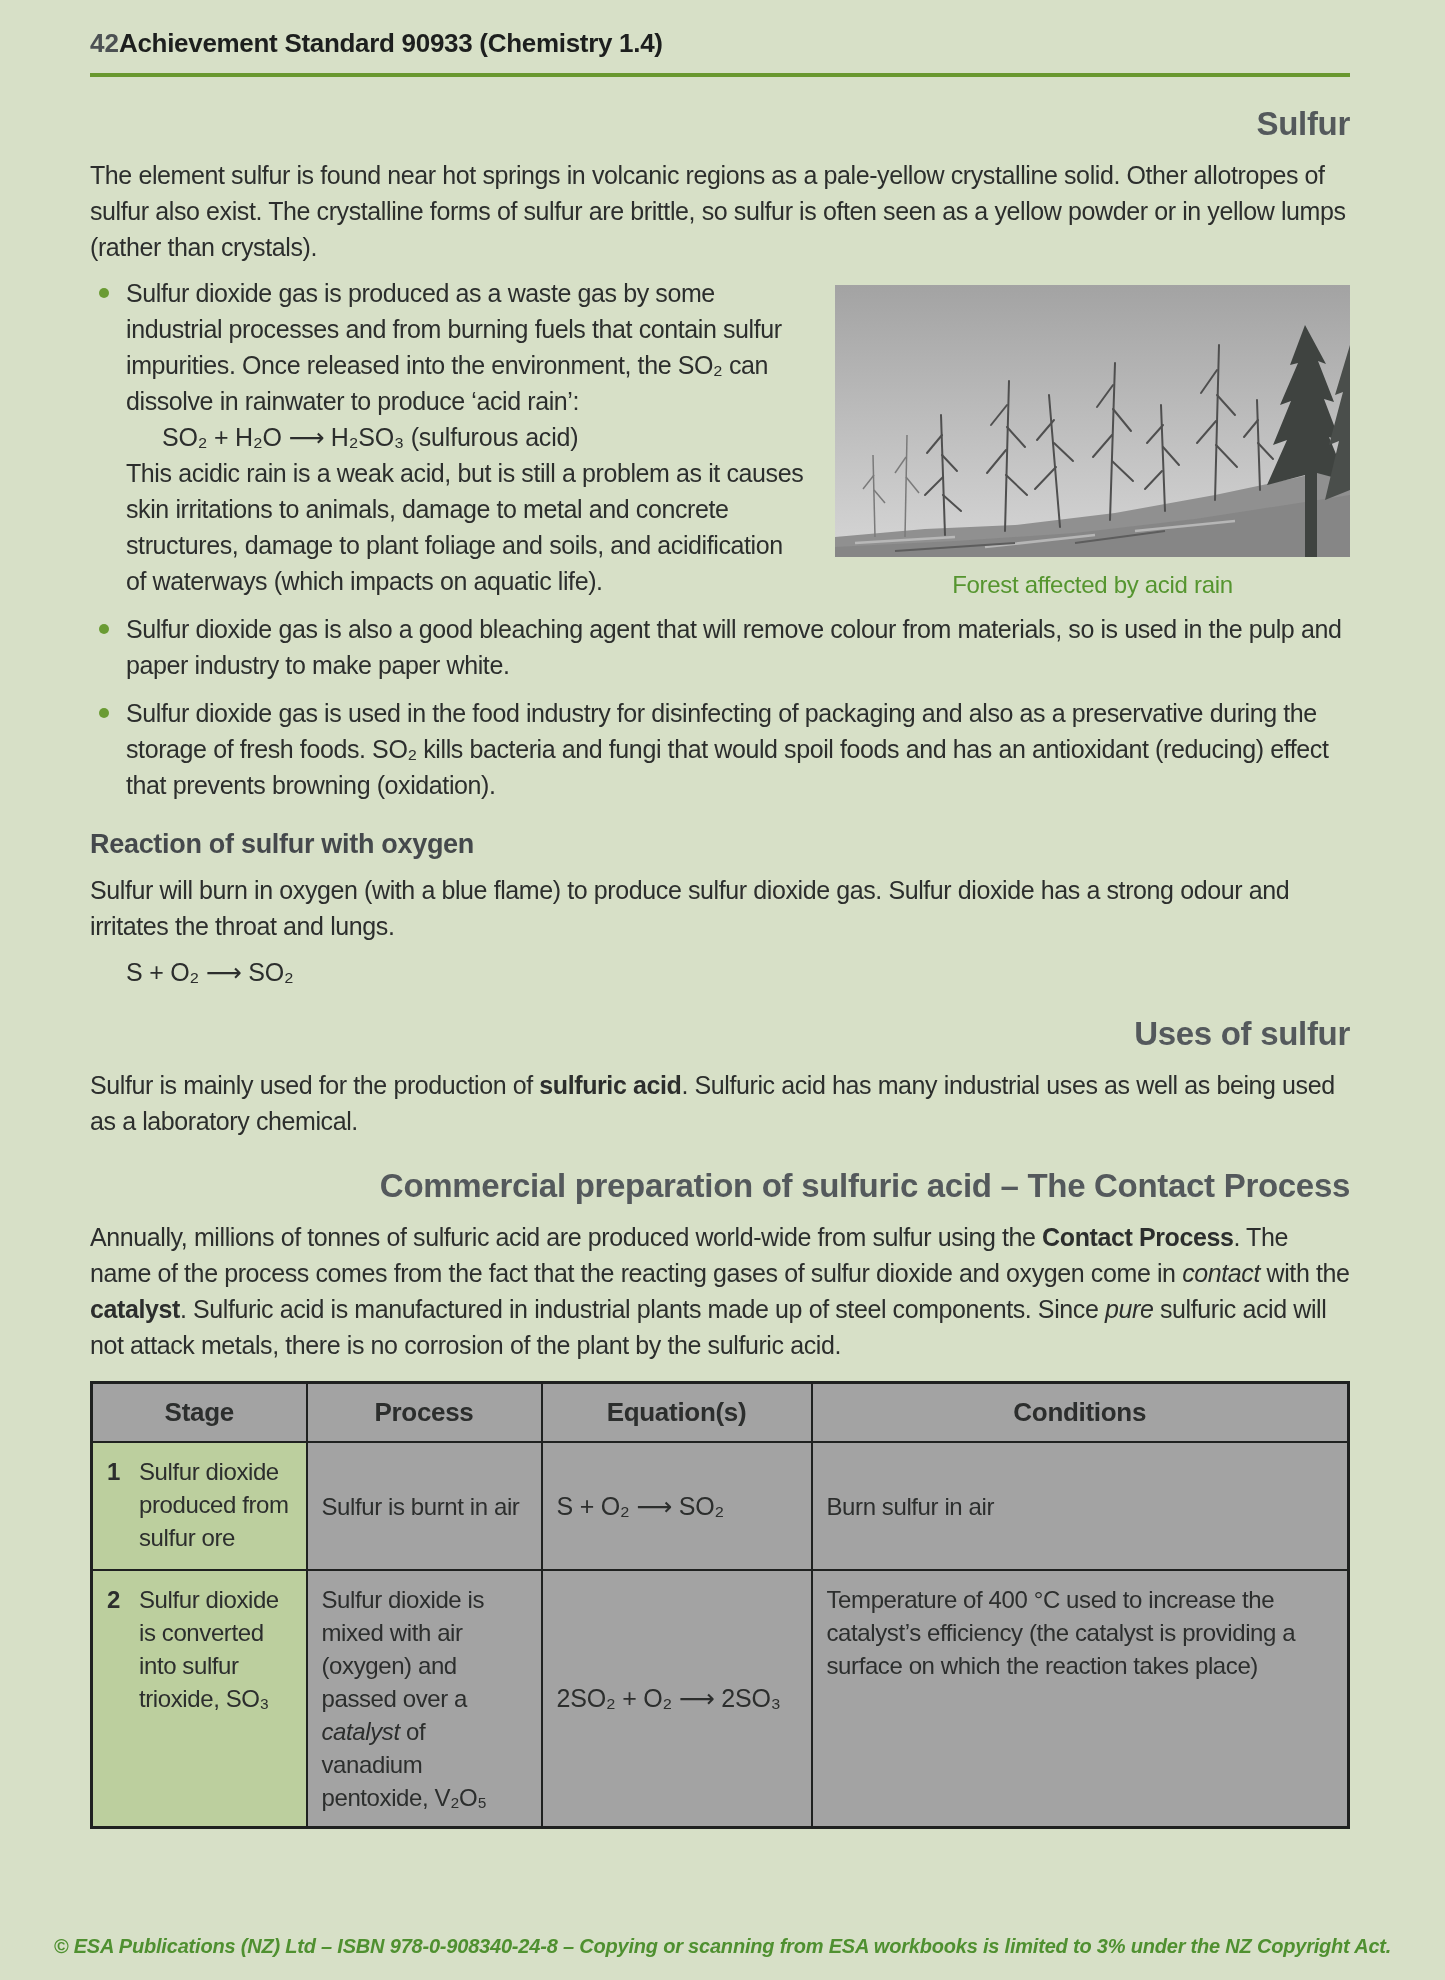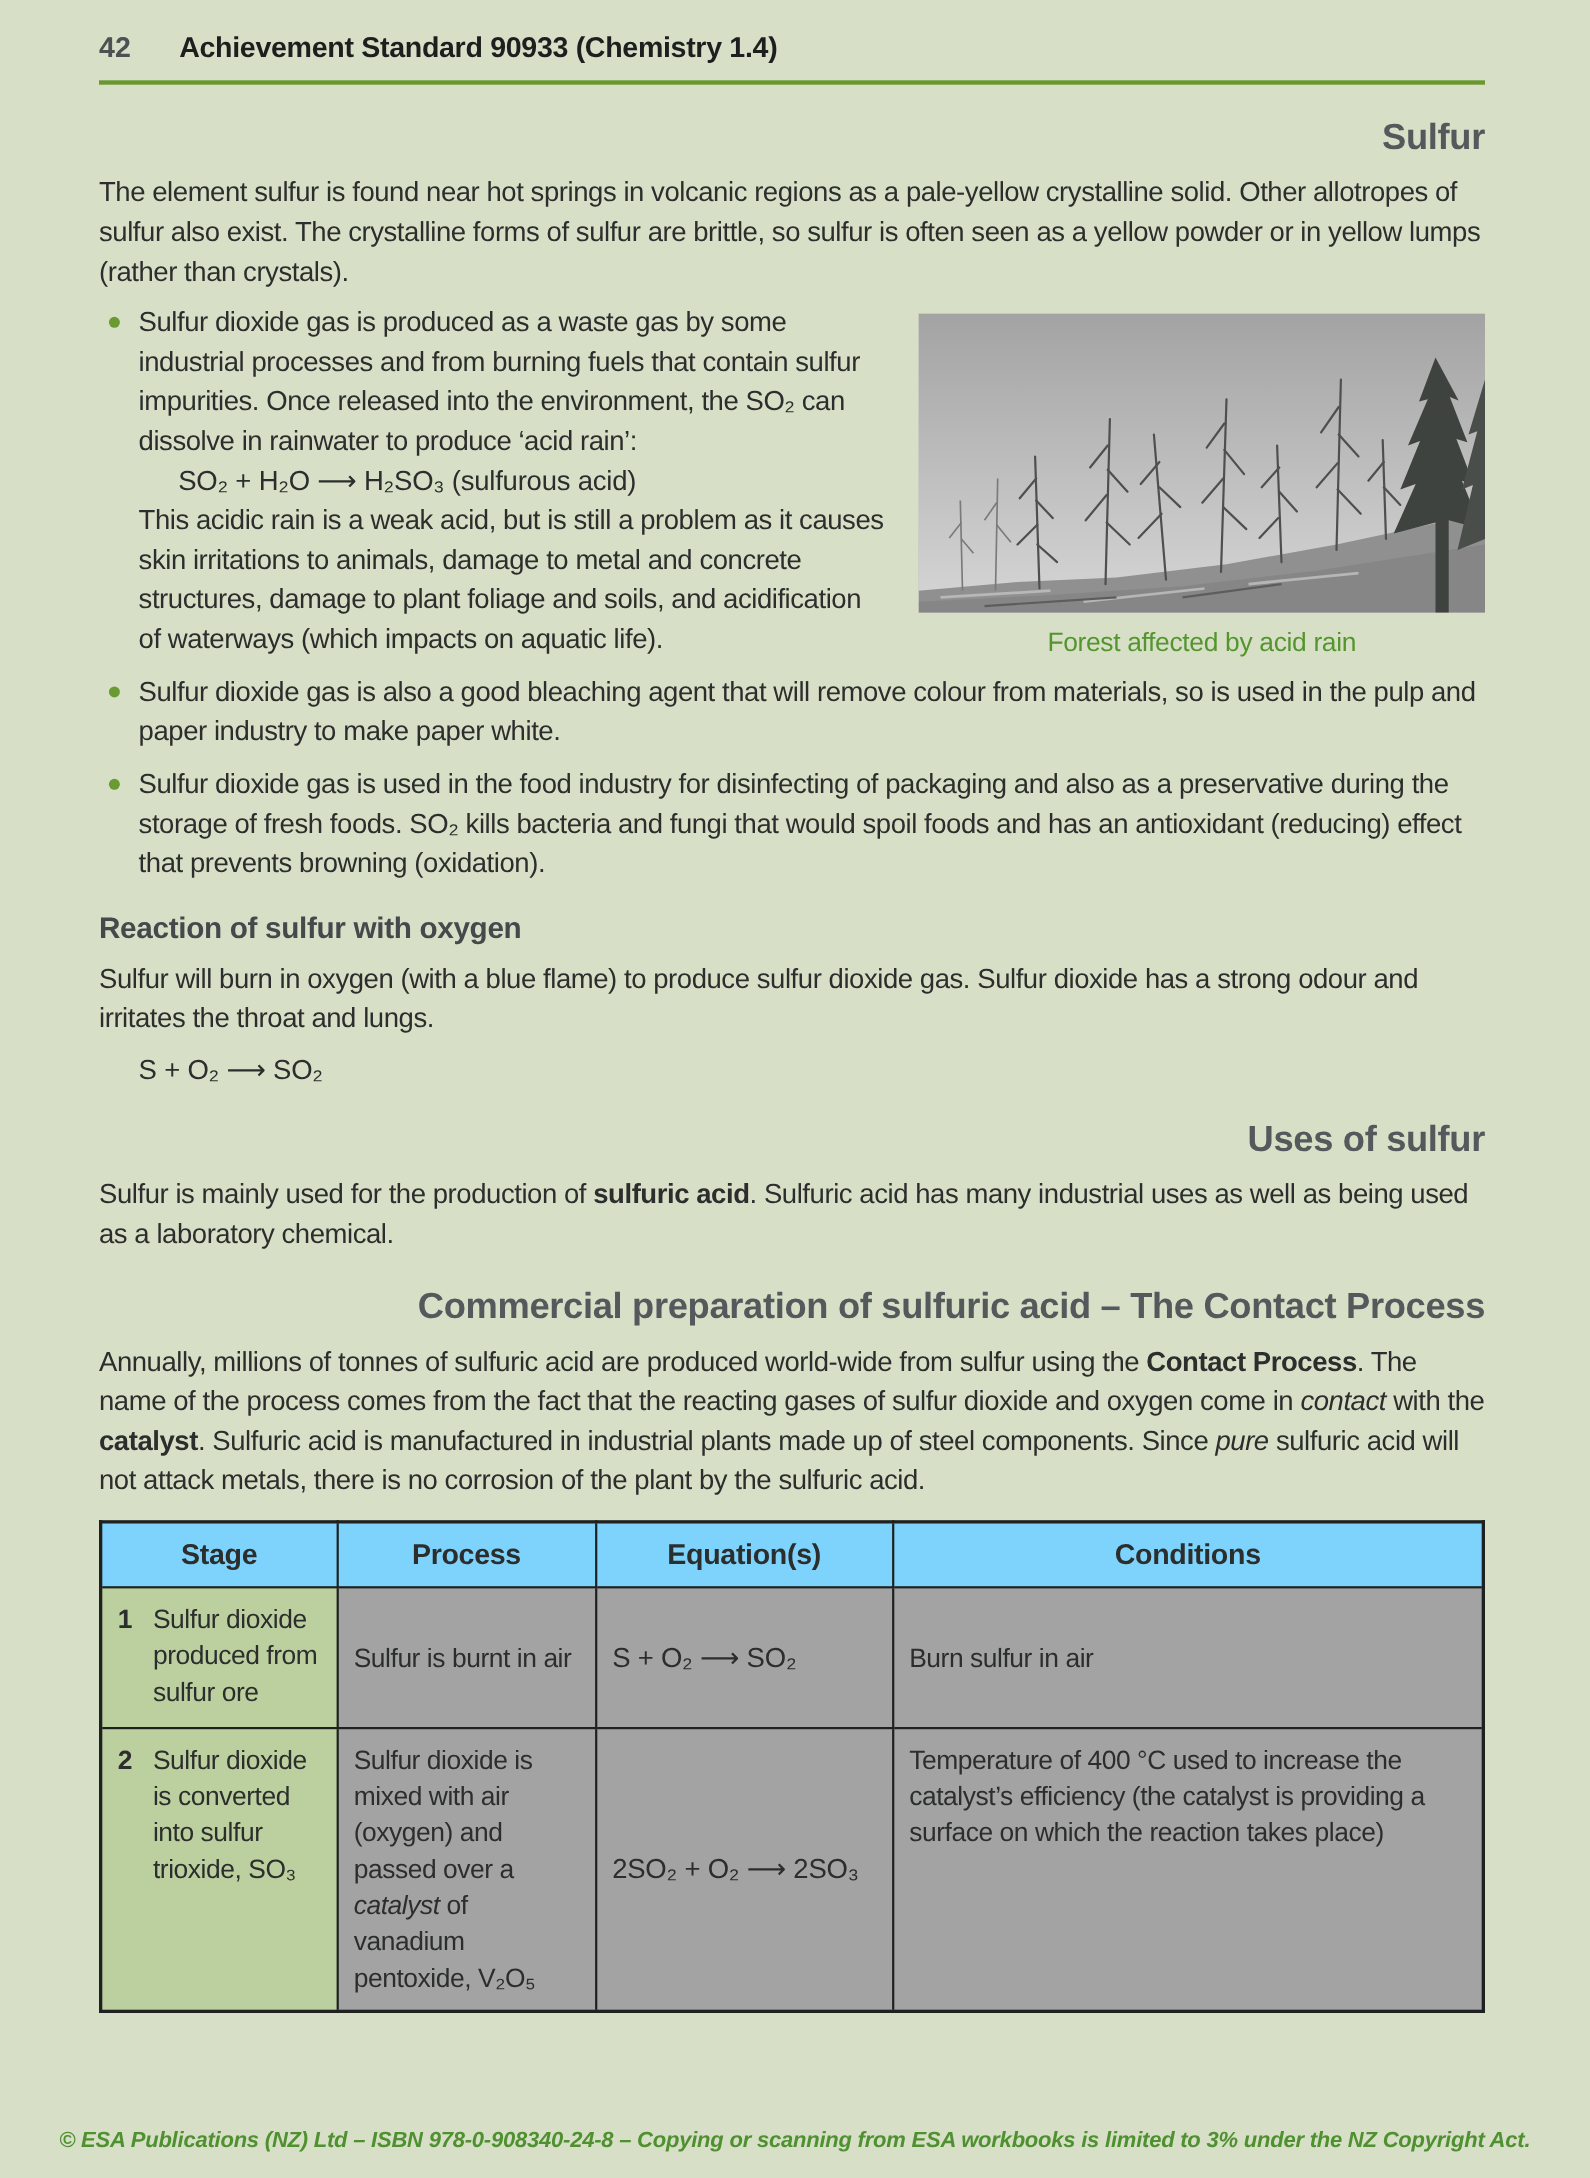--- a/index.html
+++ b/index.html
@@ -10,21 +10,21 @@
     font-family:"Liberation Sans","DejaVu Sans",sans-serif;
     color:#2c2e2d;
   }
   .page {
     position:relative;
     width:1445px; height:1980px;
     padding:28px 95px 0 90px;
     overflow:hidden;
   }
   
-  .hdr { display:flex; align-items:flex-end; gap:44px; }
+  .hdr { display:flex; align-items:flex-end; }
   .pagenum { font-size:26px; font-weight:bold; color:#4c5153; }
   .doc-title { font-size:26px; font-weight:bold; color:#1d1f1e; margin:0; letter-spacing:-0.3px; }
   .rule { height:4px; background:#69982f; margin-top:14px; }
 
   .h-big { clear:both; font-size:33px; font-weight:bold; color:#54595c; margin:28px 0 14px; letter-spacing:-0.3px;text-align:right; }
   .h-sub { clear:both; font-size:27px; font-weight:bold; color:#45494c; margin:26px 0 12px; letter-spacing:-0.3px; }
   .body { font-size:25px; line-height:36px; margin:0 0 10px; letter-spacing:-0.4px; }
 
   
   .photo-float { float:right; width:515px; margin:10px 0 12px 28px; }
@@ -42,21 +42,21 @@
   .eq-indent { margin-left:36px; }
   .eq-block { margin:14px 0 6px 36px; }
 
   
   .contact-table {
     clear:both; width:100%; border-collapse:collapse; margin-top:18px;
     font-size:24px; line-height:33px; letter-spacing:-0.4px; color:#2c2e2d;
     border:3px solid #1f2120;
   }
   .contact-table th {
-    background:#7dd3fc; border:2px solid #1f2120;
+    background:#a3a3a3; border:2px solid #1f2120;
     font-size:26px; font-weight:bold; padding:12px 8px; letter-spacing:-0.3px;
   }
   .contact-table td { border:2px solid #1f2120; background:#a3a3a3; padding:12px 14px; }
   td.stage-cell { background:#bccf9e; vertical-align:top; }
   .stage-inner { display:flex; }
   .stage-num { font-weight:bold; width:32px; flex:none; }
   td.v-mid { vertical-align:middle; }
   td.v-top { vertical-align:top; }
   tr.row-1 td { height:128px; }
   tr.row-2 td { height:205px; }

